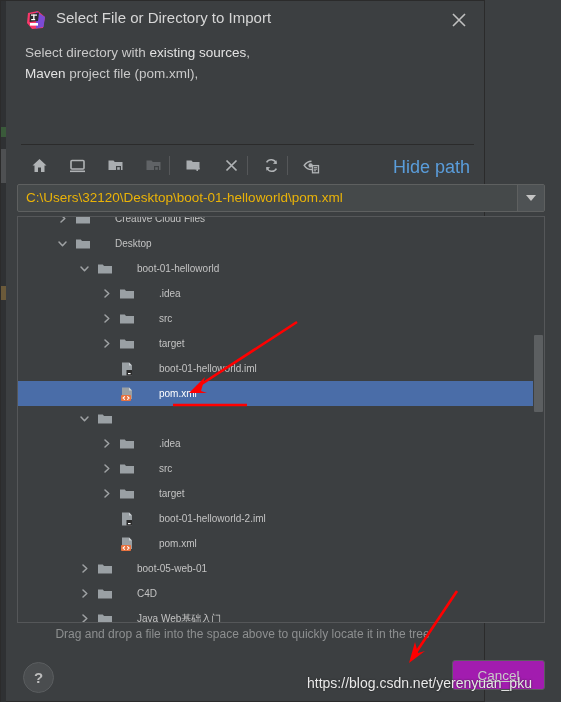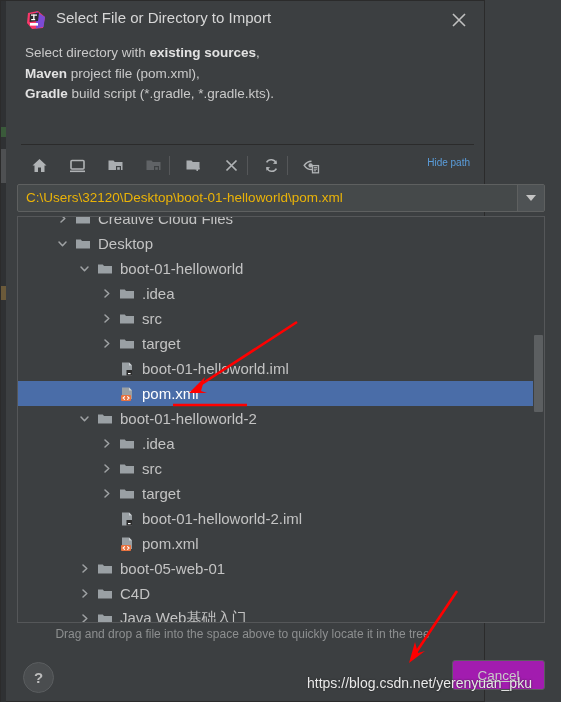--- a/index.html
+++ b/index.html
@@ -46,21 +46,21 @@
     cursor:pointer;
   }
   #close-btn svg{display:block;}
 
   
   #desc{
     position:absolute;left:24px;top:42px;width:500px;
     font-size:13.5px;color:#c9c9c9;
     line-height:20.5px;
   }
-  #desc b{color:#e2e2e2;font-weight:bold;}
+  #desc b{color:#e2e2e2;font-weight:normal;}
 
   
   .hr{
     position:absolute;left:20px;right:10px;height:1px;background:#2b2b2b;
   }
 
   
   #toolbar{
     position:absolute;left:5px;top:146px;right:0;height:38px;
   }
@@ -68,21 +68,21 @@
     position:absolute;top:4px;width:28px;height:28px;
     display:flex;align-items:center;justify-content:center;
     cursor:pointer;border-radius:3px;
   }
   .tb-btn svg{display:block;}
   .tb-sep{
     position:absolute;top:9px;width:1px;height:19px;background:#555759;
   }
   #hide-path{
     position:absolute;right:14px;top:10px;
-    color:#5a9ddb;font-size:10px;cursor:pointer;
+    color:#5a9ddb;font-size:18px;cursor:pointer;
   }
 
   
   #path-combo{
     position:absolute;left:16px;top:183px;width:528px;height:28px;
     background:#45494a;
     border:1px solid #5e6060;
     box-sizing:border-box;
     border-radius:2px;
   }
@@ -117,21 +117,21 @@
   }
   .tree-row.sel{background:#4a6da8;}
   .tree-row .twisty{
     width:13px;height:13px;flex:0 0 13px;display:block;cursor:pointer;
   }
   .tree-row .twisty svg{display:block;}
   .tree-row .ficon{
     width:16px;height:16px;flex:0 0 16px;margin-left:6px;position:relative;
   }
   .tree-row .label{
-    margin-left:7px;color:#c3c3c3;font-size:15px;
+    margin-left:24px;color:#c3c3c3;font-size:10px;
   }
   .tree-row.sel .label{color:#ffffff;}
 
   
   #tree-scroll-track{
     position:absolute;right:0;top:0;width:11px;height:405px;background:#3c3f41;
   }
   #tree-scroll-thumb{
     position:absolute;right:1px;top:118px;width:9px;height:77px;
     background:#5c5f61;border-radius:1px;cursor:pointer;
@@ -207,23 +207,20 @@
     </div>
   </div>
 
   <div id="desc">
     <div>
       <span>Select directory with </span><b>existing sources</b><span>,</span>
     </div>
     <div>
       <b>Maven</b><span> project file (pom.xml),</span>
     </div>
-    <div>
-      <b>Gradle</b><span> build script (*.gradle, *.gradle.kts).</span>
-    </div>
   </div>
 
   <div class="hr" style="top:143px;"></div>
 
   <div id="toolbar">
 
     <div class="tb-btn" style="left:19px;">
       <svg width="17" height="17" viewBox="0 0 17 17">
         <path d="M8.5 2 L15.5 8.4 L13.5 8.4 L13.5 15 L10 15 L10 10.5 L7 10.5 L7 15 L3.5 15 L3.5 8.4 L1.5 8.4 Z" fill="#b0b3b5"></path>
       </svg>
@@ -393,21 +390,20 @@
         </div>
         <div class="tree-row" style="top: 189px; padding-left: 60px;">
           <span class="twisty">
             <svg width="13" height="13" viewBox="0 0 13 13">
               <path d="M3 5 L6.5 8.8 L10 5" fill="none" stroke="#9fa2a4" stroke-width="1.5" stroke-linecap="round" stroke-linejoin="round"></path>
             </svg>
           </span>
           <span class="ficon"><svg width="16" height="16" viewBox="0 0 16 16">
               <path d="M1 3.5 L5.8 3.5 L7 5 L15 5 L15 12.5 L1 12.5 Z" fill="#9aa0a4"></path>
             </svg></span>
-          <span class="label">boot-01-helloworld-2</span>
         </div>
         <div class="tree-row" style="top: 214px; padding-left: 82px;">
           <span class="twisty">
             <svg width="13" height="13" viewBox="0 0 13 13">
               <path d="M5 3 L8.8 6.5 L5 10" fill="none" stroke="#9fa2a4" stroke-width="1.5" stroke-linecap="round" stroke-linejoin="round"></path>
             </svg>
           </span>
           <span class="ficon"><svg width="16" height="16" viewBox="0 0 16 16">
               <path d="M1 3.5 L5.8 3.5 L7 5 L15 5 L15 12.5 L1 12.5 Z" fill="#9aa0a4"></path>
             </svg></span>

